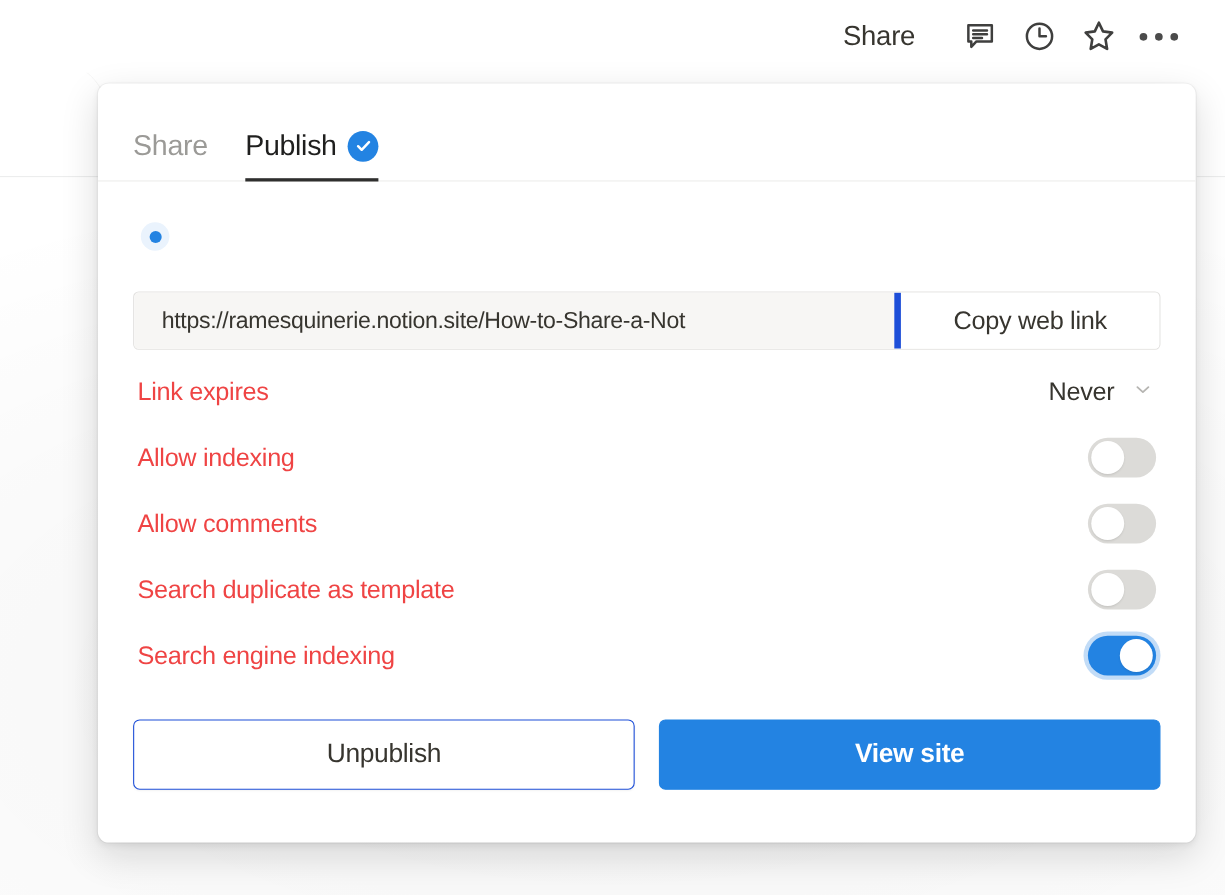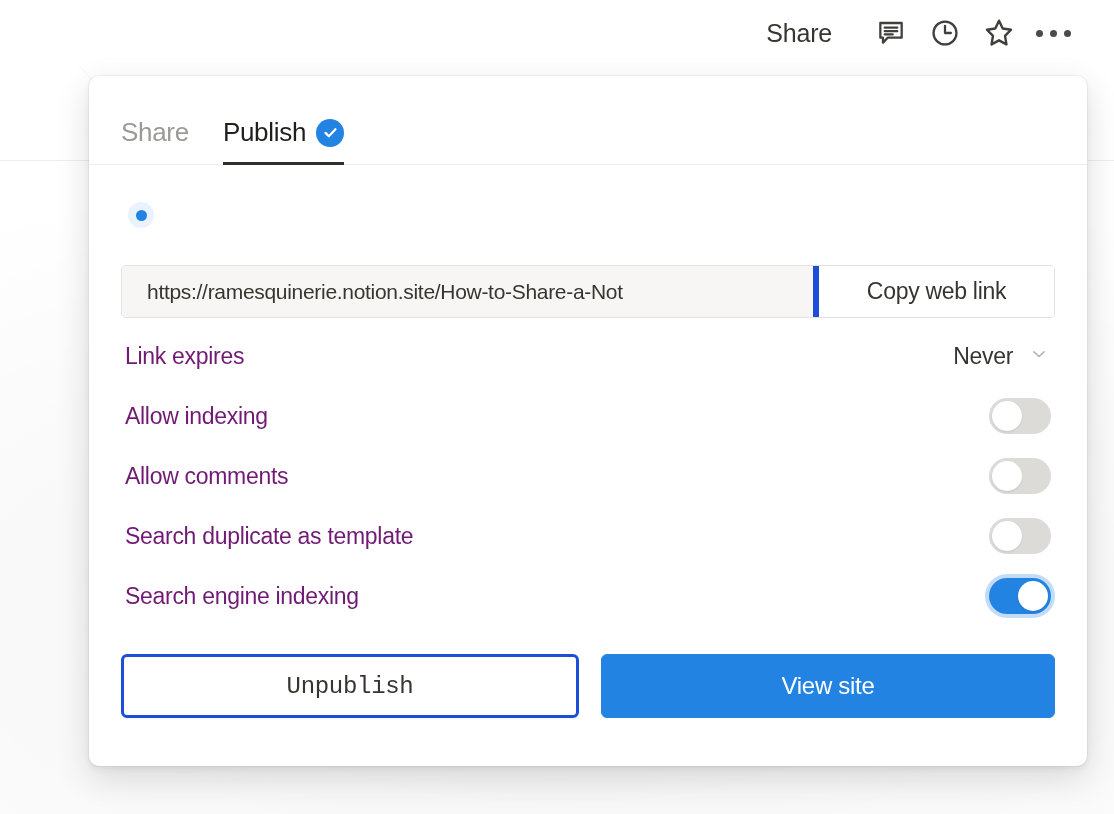--- a/index.html
+++ b/index.html
@@ -259,21 +259,21 @@
   }
   .setting-row {
     height: 60px;
     display: flex;
     align-items: center;
     justify-content: space-between;
     padding: 0 4px 0 4px;
   }
   .setting-label {
     font-size: 23px;
-    color: #701a75;
+    color: #ef4444;
     letter-spacing: -0.3px;
   }
   .setting-value {
     display: flex;
     align-items: center;
     gap: 16px;
     font-size: 23px;
     color: #37352f;
     letter-spacing: -0.3px;
     cursor: pointer;
@@ -324,29 +324,28 @@
     display: flex;
     align-items: center;
     justify-content: center;
     font-size: 24px;
     letter-spacing: -0.3px;
     cursor: pointer;
     box-sizing: border-box;
   }
   .btn-secondary {
     background: #ffffff;
-    border: 3px solid #1d4ed8;
+    border: 1px solid #1d4ed8;
     color: #37352f;
     box-shadow: 0 1px 2px rgba(15,15,15,0.05);
-    font-family: Liberation Mono, monospace;
   }
   .btn-primary {
     background: #2383e2;
     color: #ffffff;
-    font-weight: 400;
+    font-weight: 700;
     border: 1px solid #2383e2;
   }
 </style>
 </head>
 <body>
 
 <div class="page-bg">
   <div class="bg-wash"></div>
   <div class="bg-curve"></div>
   <div class="bg-rule-left"></div>

